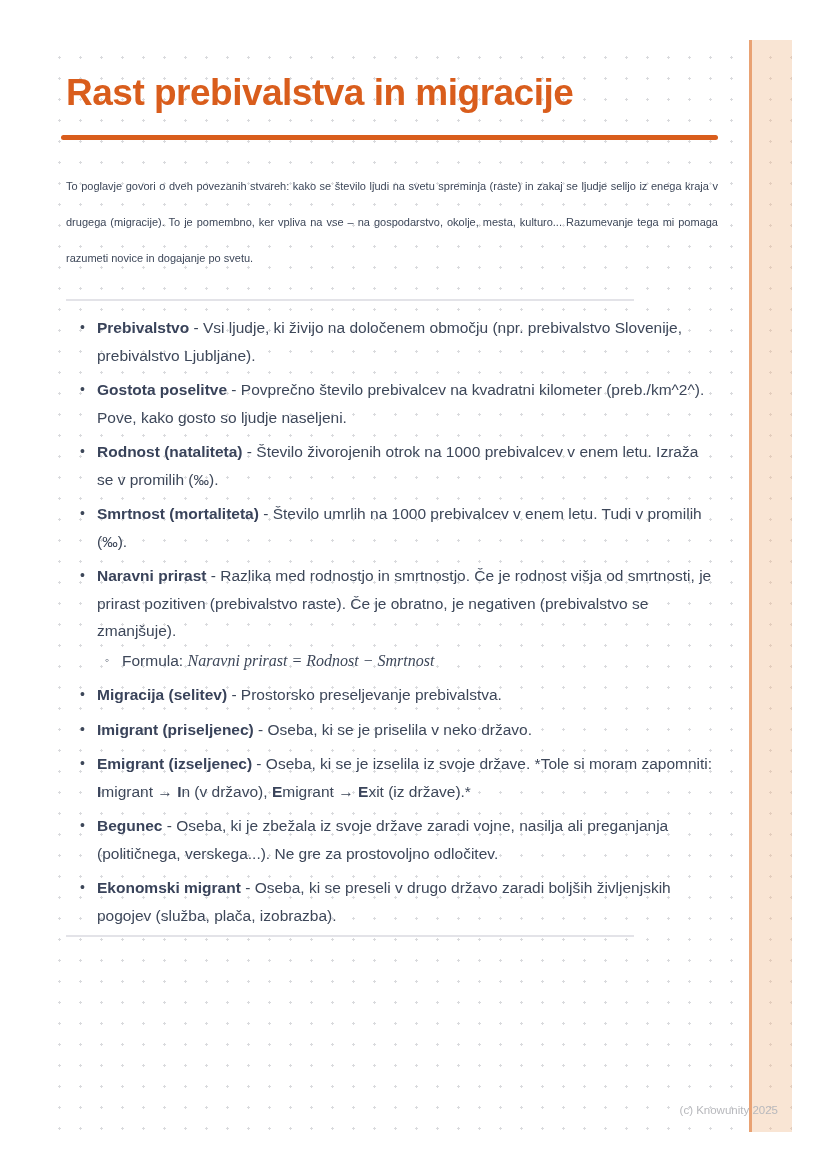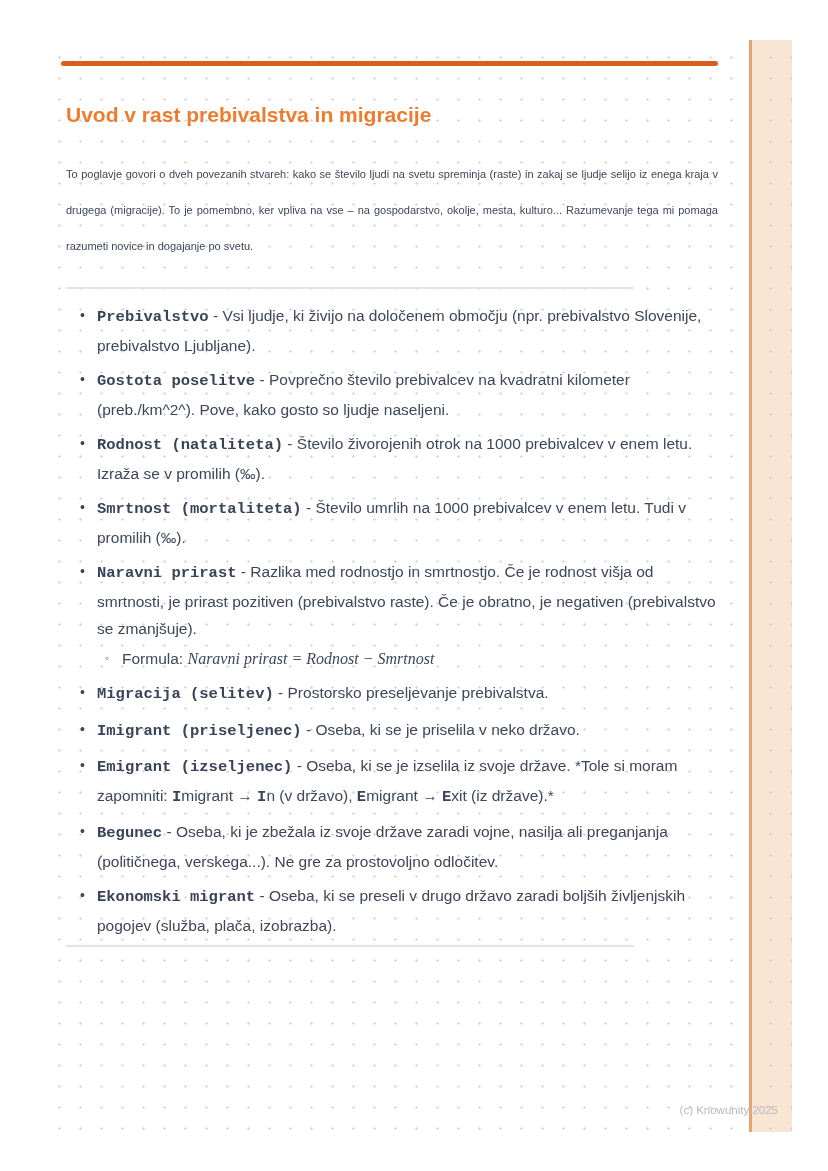--- a/index.html
+++ b/index.html
@@ -86,21 +86,21 @@
     line-height: 27.5px;
     color: #3d4759;
   }
   li.term-item:first-child { margin-top: 0; }
   .bullet {
     position: absolute;
     left: 14px; top: 0;
     font-size: 14px;
     color: #3d4759;
   }
-  li.term-item strong, li.term-item b { font-weight: bold; color: #39435a; font-family: Liberation Mono, monospace; }
+  li.term-item strong, li.term-item b { font-weight: bold; color: #39435a; }
   .sub-item {
     position: relative;
     padding-left: 25px;
     margin-top: 2px;
   }
   .sub-bullet {
     position: absolute;
     left: 8px; top: 0;
     font-size: 12px;
     color: #3d4759;
@@ -118,23 +118,23 @@
     margin-left: 47px;
   }
 </style>
 </head>
 <body>
 
 <div class="page">
   <div class="stripe"></div>
 
   <div class="content">
+    <h1 class="doc-title">Rast prebivalstva in migracije</h1>
     <div class="title-rule"></div>
 
-    <h2 class="section-heading">Uvod v rast prebivalstva in migracije</h2>
     <p class="intro">To poglavje govori o dveh povezanih stvareh: kako se število ljudi na svetu spreminja (raste) in zakaj se ljudje selijo iz enega kraja v drugega (migracije). To je pomembno, ker vpliva na vse – na gospodarstvo, okolje, mesta, kulturo... Razumevanje tega mi pomaga razumeti novice in dogajanje po svetu.</p>
 
     <hr class="divider">
 
     <ul class="terms" id="terms-list">
         <li class="term-item"><span class="bullet">•</span><strong>Prebivalstvo</strong><span> - </span><span><span>Vsi ljudje, ki živijo na določenem območju (npr. prebivalstvo Slovenije, prebivalstvo Ljubljane).</span></span></li>
         <li class="term-item"><span class="bullet">•</span><strong>Gostota poselitve</strong><span> - </span><span><span>Povprečno število prebivalcev na kvadratni kilometer (preb./km^2^). Pove, kako gosto so ljudje naseljeni.</span></span></li>
         <li class="term-item"><span class="bullet">•</span><strong>Rodnost (nataliteta)</strong><span> - </span><span><span>Število živorojenih otrok na 1000 prebivalcev v enem letu. Izraža se v promilih (‰).</span></span></li>
         <li class="term-item"><span class="bullet">•</span><strong>Smrtnost (mortaliteta)</strong><span> - </span><span><span>Število umrlih na 1000 prebivalcev v enem letu. Tudi v promilih (‰).</span></span></li>
         <li class="term-item"><span class="bullet">•</span><strong>Naravni prirast</strong><span> - </span><span><span>Razlika med rodnostjo in smrtnostjo. Če je rodnost višja od smrtnosti, je prirast pozitiven (prebivalstvo raste). Če je obratno, je negativen (prebivalstvo se zmanjšuje).</span></span><div class="sub-item"><span class="sub-bullet">◦</span><span>Formula: </span><em class="formula">Naravni prirast = Rodnost − Smrtnost</em></div></li>

